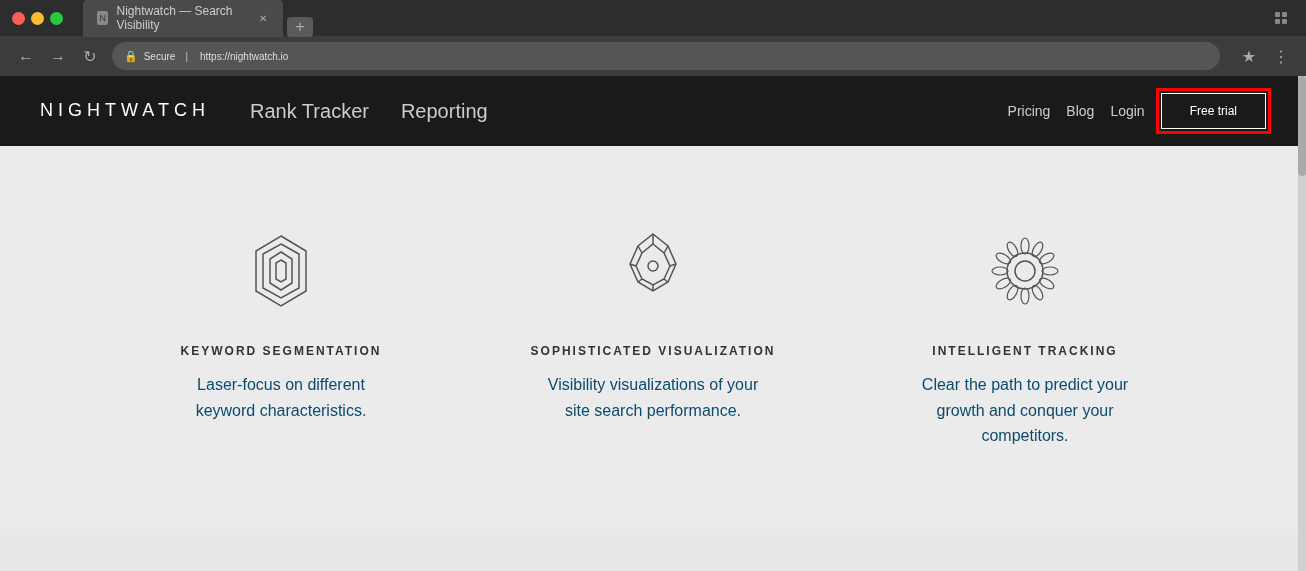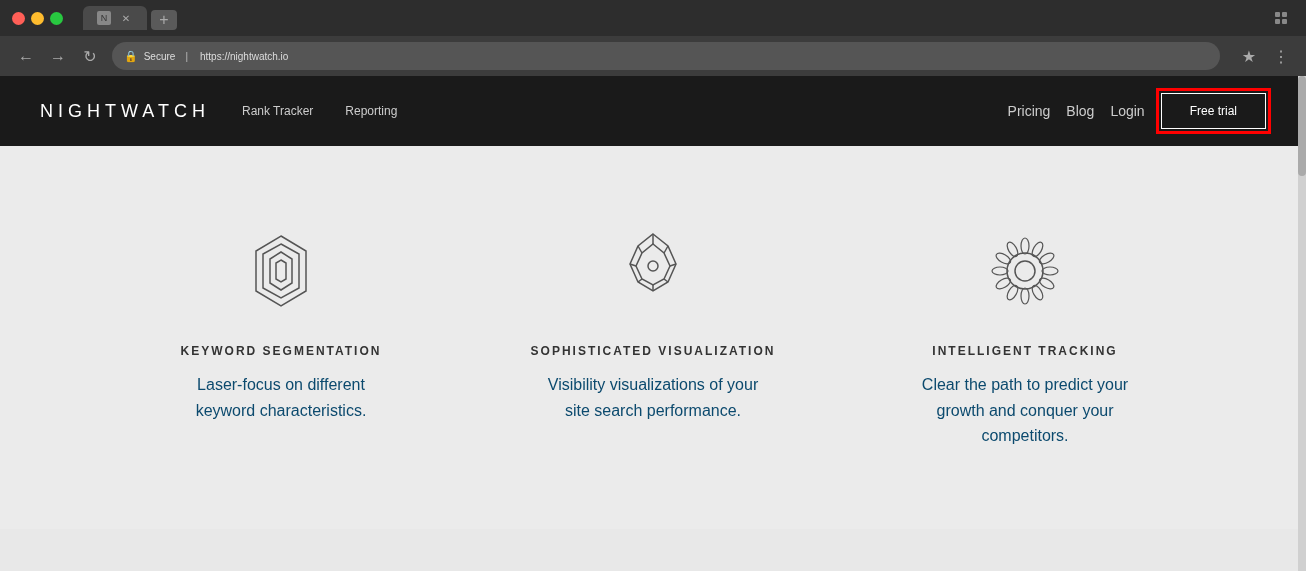--- a/index.html
+++ b/index.html
@@ -155,37 +155,36 @@
     .site-nav {
       background: #1a1a1a;
       height: 70px;
       display: flex;
       align-items: center;
       padding: 0 40px;
       justify-content: space-between;
     }
     .nav-left {
       display: flex;
-      align-items: center;
-      gap: 32px;
+      gap: 40px;
     }
     .site-logo {
       color: #fff;
       font-size: 18px;
       font-weight: 300;
       letter-spacing: 5px;
       text-transform: uppercase;
     }
     .nav-links {
       display: flex;
       gap: 32px;
     }
     .nav-link {
       color: #ccc;
-      font-size: 12px;
+      font-size: 20px;
       text-decoration: none;
       cursor: pointer;
     }
     .nav-right {
       display: flex;
       align-items: center;
       gap: 16px;
     }
     .nav-right-link {
       color: #ccc;
@@ -258,20 +257,21 @@
 
   <div class="title-bar">
     <div class="traffic-lights">
       <div class="traffic-light close"></div>
       <div class="traffic-light minimize"></div>
       <div class="traffic-light maximize"></div>
     </div>
     <div class="tab-bar">
       <div class="tab">
         <div class="tab-favicon">N</div>
+        <span>Nightwatch — Search Visibility</span>
         <div class="tab-close">✕</div>
       </div>
       <div class="tab-new">+</div>
     </div>
     <div class="extensions-btn">
       <svg width="16" height="16" viewBox="0 0 16 16" fill="none">
         <rect x="2" y="2" width="5" height="5" rx="1" fill="#888"></rect>
         <rect x="9" y="2" width="5" height="5" rx="1" fill="#888"></rect>
         <rect x="2" y="9" width="5" height="5" rx="1" fill="#888"></rect>
         <rect x="9" y="9" width="5" height="5" rx="1" fill="#888"></rect>

